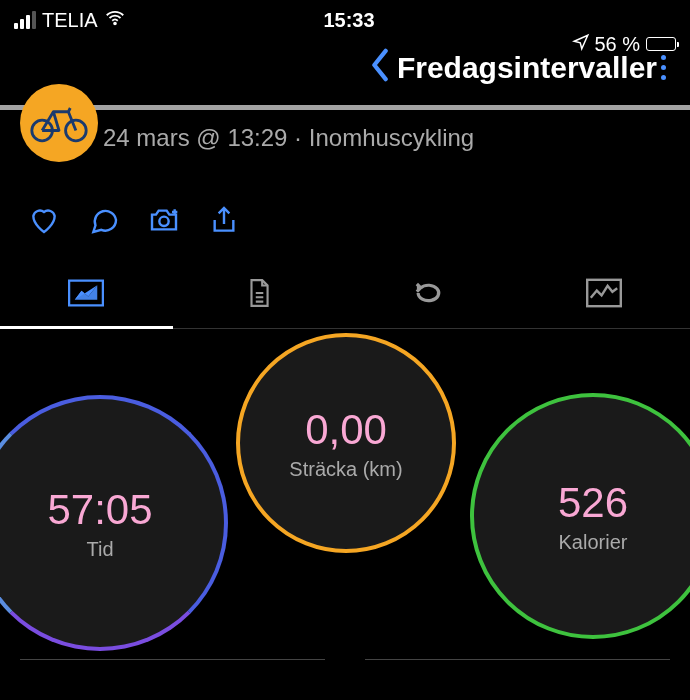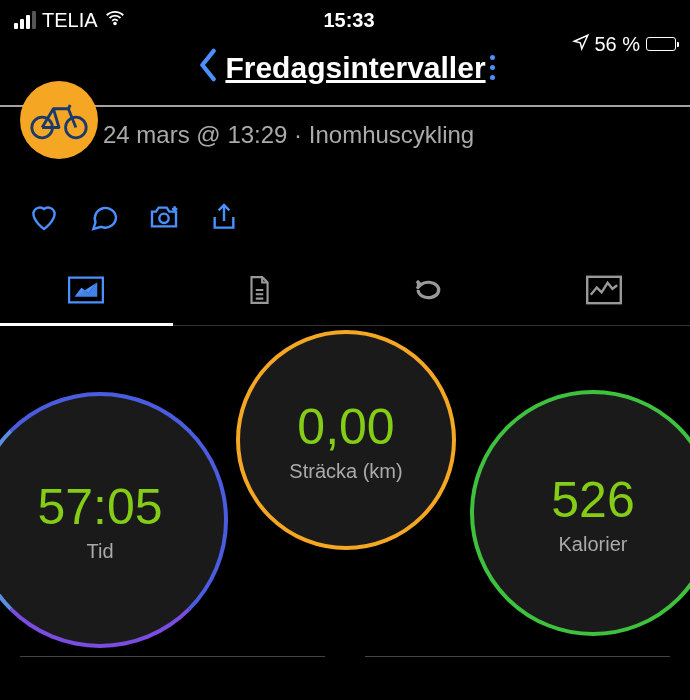--- a/index.html
+++ b/index.html
@@ -35,24 +35,23 @@
       width: 30px; height: 14px; border: 1.5px solid #fff; border-radius: 3px;
       position: relative; margin-left: 2px;
     }
     .battery::after {
       content:""; position:absolute; right:-4px; top:4px; width:2px; height:5px;
       background:#fff; border-radius:0 1px 1px 0;
     }
     .battery-fill { height:100%; width:56%; background:#fff; border-radius:1.5px; }
     
     .header {
-      display: flex; align-items: center; justify-content: center;
+      display: flex; align-items: center; justify-content: flex-end;
       padding: 12px 20px 18px 20px;
-      border-bottom: 2px solid #a3a3a3;
-      text-decoration: underline;
+      border-bottom: 5px solid #a3a3a3;
     }
     .back-btn { color:#4a90ff; font-size: 34px; font-weight: 300; line-height: 1; padding: 0 6px; }
     .title { font-size: 30px; font-weight: 600; color:#fff; }
     .more-dots { display:flex; flex-direction: column; gap:5px; padding:4px; }
     .more-dots span { width:5px; height:5px; background:#4a90ff; border-radius:50%; }
     
     .activity-row { display:flex; align-items:center; gap:5px; padding: 4px 20px 18px 20px; }
     .avatar {
       width: 78px; height: 78px; border-radius: 50%; background:#f5a623;
       display:flex; align-items:center; justify-content:center; overflow:hidden;
@@ -78,21 +77,21 @@
     }
     
     .circles {
       position: relative; height: 340px; margin-top: 4px;
     }
     .circle {
       position:absolute; border-radius:50%;
       display:flex; flex-direction:column; justify-content:center; align-items:center;
       background:#1a1a1a;
     }
-    .circle .value { font-size: 50px; font-weight: 400; color:#84cc16; }
+    .circle .value { font-size: 42px; font-weight: 400; color:#f9a8d4; }
     .circle .label { font-size: 20px; color:#aaa; margin-top: 4px; }
     .circle-time {
       width: 256px; height: 256px; left: -28px; top: 62px;
       border: 4px solid #4a5de0;
       border-bottom-color:#7a4de0;
       border-left-color:#5a8de0;
     }
     .circle-dist {
       width: 220px; height: 220px; left: 236px; top: 0px;
       border: 4px solid #f5a623; z-index: 2;

